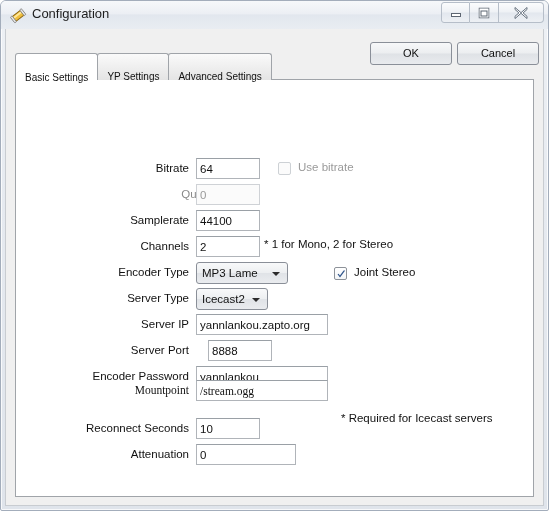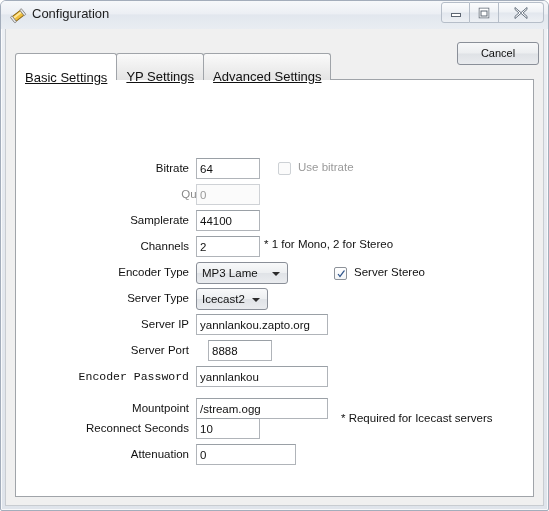--- a/index.html
+++ b/index.html
@@ -120,30 +120,29 @@
     height: 22px;
     display: flex;
     align-items: flex-end;
     z-index: 3;
   }
   .tab {
     box-sizing: border-box;
     height: 20px;
     padding: 13px 9px;
     line-height: 19px;
-    font-size: 13px;
+    font-size: 10px;
     color: #111;
     border: 1px solid #a0a4a9;
     border-bottom: none;
     background: linear-gradient(to bottom, #fafafa 0%, #efefef 50%, #e4e4e4 100%);
     border-radius: 3px 3px 0 0;
     margin-right: -1px;
     white-space: nowrap;
     cursor: default;
-    text-decoration: underline;
   }
   .tab.selected {
     height: 23px;
     line-height: 21px;
     background: #ffffff;
     border-color: #a0a4a9;
     z-index: 4;
     position: relative;
   }
   .tabpage {
@@ -288,20 +287,21 @@
       <div class="winbtn close">
         <svg width="15" height="13" viewBox="0 0 15 13">
           <path d="M1.5 1 L7.5 6.2 L13.5 1 L13.5 3 L9.6 6.4 L13.5 9.8 L13.5 12 L7.5 6.8 L1.5 12 L1.5 9.8 L5.4 6.4 L1.5 3 Z" fill="#ffffff" stroke="#65707e" stroke-width="1" stroke-linejoin="round"></path>
         </svg>
       </div>
     </div>
   </div>
 
   <div class="client">
 
+    <div class="btn" id="ok-button">OK</div>
     <div class="btn" id="cancel-button">Cancel</div>
 
     <div class="tabctl">
       <div class="tabstrip">
         <div class="tab selected">Basic Settings</div>
         <div class="tab">YP Settings</div>
         <div class="tab">Advanced Settings</div>
       </div>
 
       <div class="tabpage">
@@ -334,24 +334,24 @@
             </div>
             <div class="row" style="top: 234px; width: 500px;">
               <div class="lbl" style="right: 327px;">Server IP</div>
               <div class="field" style="left: 180px; top: 0px; width: 132px;">yannlankou.zapto.org</div>
             </div>
             <div class="row" style="top: 260px; width: 500px;">
               <div class="lbl" style="right: 327px;">Server Port</div>
               <div class="field" style="left: 192px; top: 0px; width: 64px;">8888</div>
             </div>
             <div class="row" style="top: 286px; width: 500px;">
-              <div class="lbl" style="right: 327px; font-family: Liberation Mono, monospace;">Encoder Password</div>
+              <div class="lbl" style="right: 327px;">Encoder Password</div>
               <div class="field" style="left: 180px; top: 0px; width: 132px;">yannlankou</div>
             </div>
-            <div class="row" style="top: 318px; width: 500px;">
+            <div class="row" style="top: 300px; width: 500px; font-family: Liberation Serif, serif;">
               <div class="lbl" style="right: 327px;">Mountpoint</div>
               <div class="field" style="left: 180px; top: 0px; width: 132px;">/stream.ogg</div>
             </div>
             <div class="row" style="top: 338px; width: 500px;">
               <div class="lbl" style="right: 327px;">Reconnect Seconds</div>
               <div class="field" style="left: 180px; top: 0px; width: 64px;">10</div>
             </div>
             <div class="row" style="top: 364px; width: 500px;">
               <div class="lbl" style="right: 327px;">Attenuation</div>
               <div class="field" style="left: 180px; top: 0px; width: 100px;">0</div>
@@ -365,19 +365,19 @@
           <span class="cbox disabled"></span>
           <span class="cklabel disabled">Use bitrate</span>
         </div>
 
         <div class="checkrow" style="left:318px; top:187px;">
           <span class="cbox">
             <svg width="11" height="11" viewBox="0 0 11 11">
               <path d="M1.5 5.2 L4 8.4 L9.2 1.6 L7.6 1.6 L3.9 6.4 L2.6 4.7 Z" fill="#31568c"></path>
             </svg>
           </span>
-          <span class="cklabel">Server Stereo</span>
+          <span class="cklabel">Joint Stereo</span>
         </div>
 
       </div>
     </div>
   </div>
 </div>
 
 </body></html>

